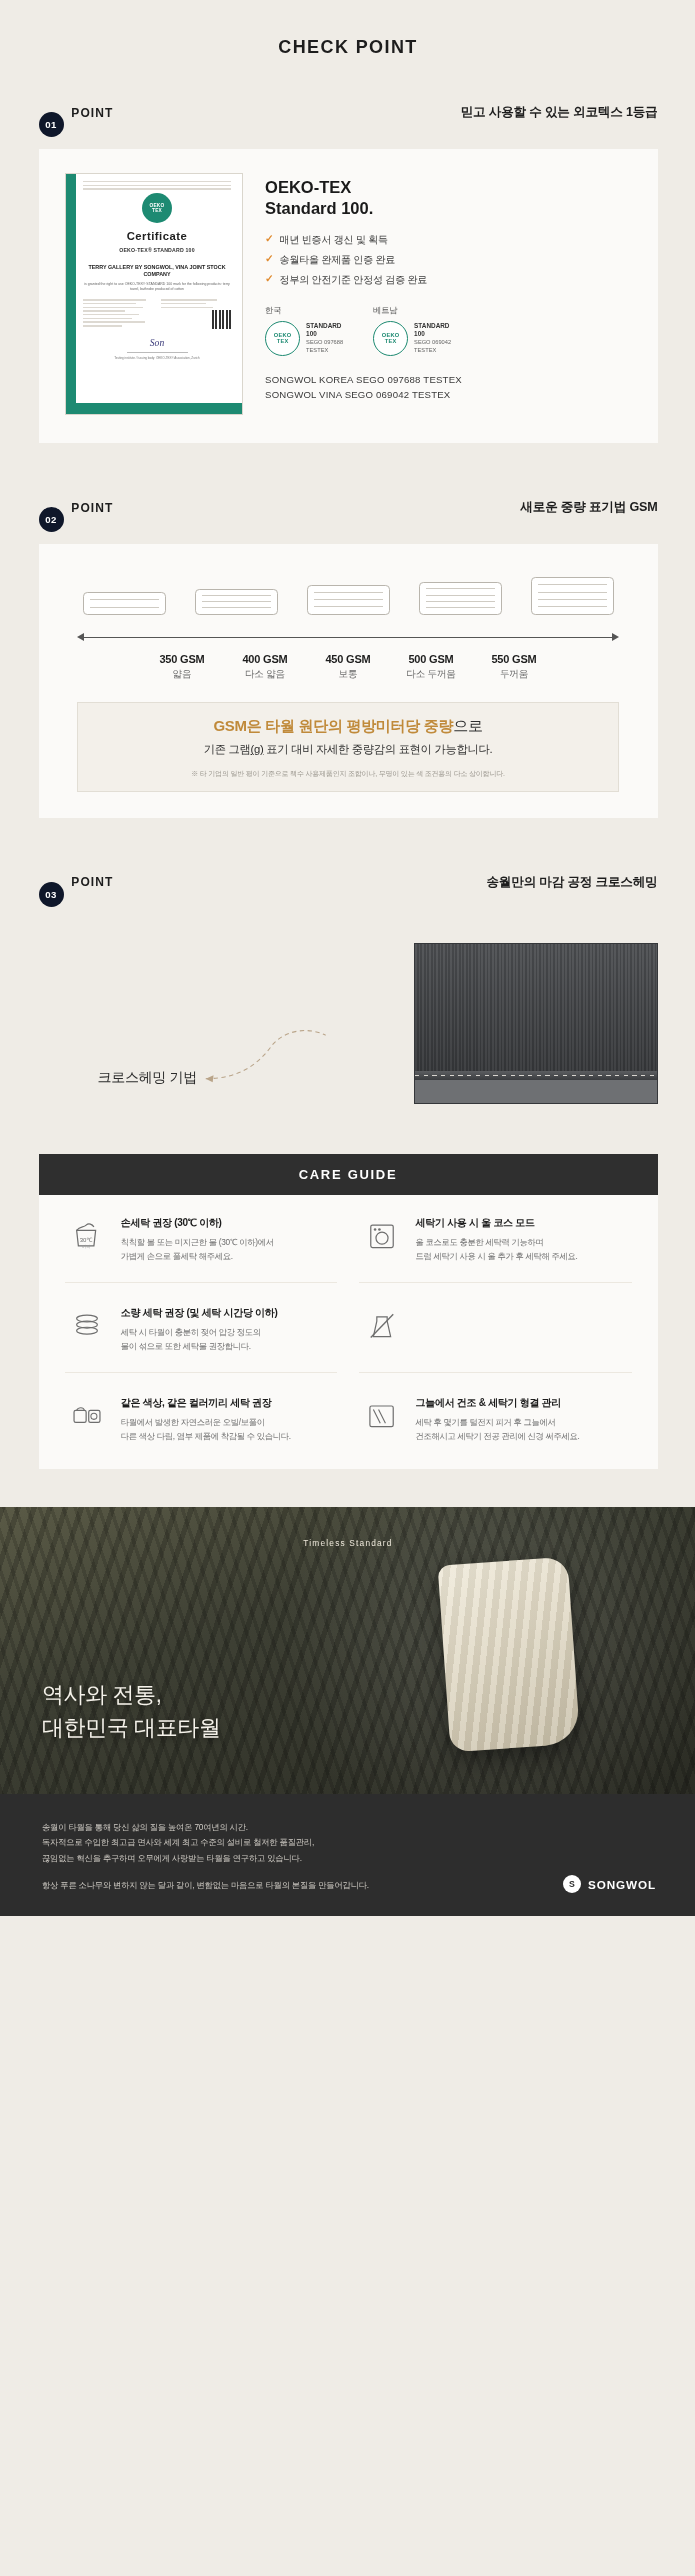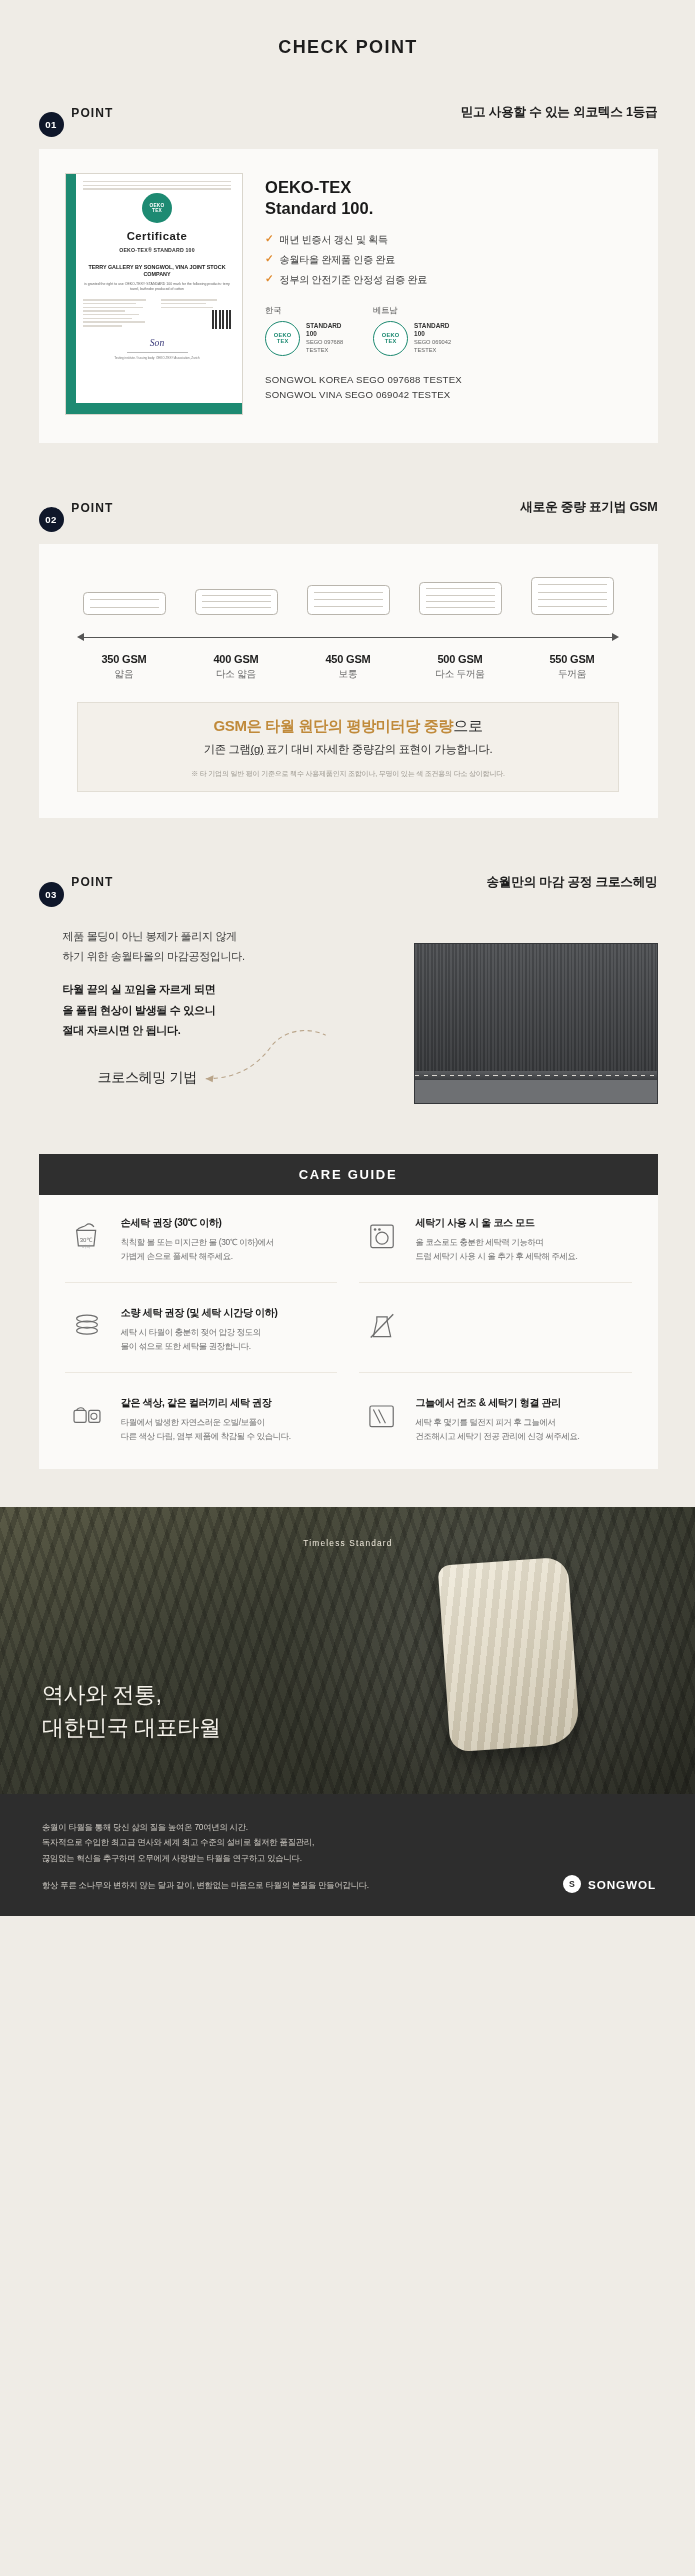--- a/index.html
+++ b/index.html
@@ -193,21 +193,21 @@
   .arrow-row {
     position: relative; height: 19px; margin: 14px 8.7px 5.2px 8.7px;
   }
   .arrow-line { position: absolute; left: 7px; right: 7px; top: 8.7px; height: 0.9px; background: #555; }
   .arrow-l, .arrow-r {
     position: absolute; top: 4.3px; width: 0; height: 0;
     border-top: 4.3px solid transparent; border-bottom: 4.3px solid transparent;
   }
   .arrow-l { left: 0; border-right: 7.8px solid #555; }
   .arrow-r { right: 0; border-left: 7.8px solid #555; }
-  .gsm-labels { display: flex; justify-content: space-between; padding: 0 14px; }
+  .gsm-labels { display: flex; justify-content: center; padding: 0 14px; }
   .gsm-item { width: 83px; text-align: center; }
   .gsm-val { font-size: 11px; font-weight: bold; color: #1d1d1d; letter-spacing: -0.2px; }
   .gsm-desc { font-size: 9.6px; color: #6b6b6b; margin-top: 3.5px; letter-spacing: -0.2px; }
   .gsm-note {
     margin: 21px 8.7px 0 8.7px; background: #f3f0ea; border: 0.9px solid #e2ded5;
     padding: 14px 8.7px 12px 8.7px; text-align: center;
   }
   .gsm-note-1 { font-size: 15px; color: #2e2e2e; letter-spacing: -0.3px; }
   .gsm-note-1 b { color: #c08a3a; }
   .gsm-note-2 { font-size: 11.3px; color: #2e2e2e; margin-top: 6px; letter-spacing: -0.3px; }
@@ -528,27 +528,20 @@
 
   <div class="point-head">
     <div class="point-head-left">
       <span class="point-badge">03</span>
       <span class="point-word">POINT</span>
     </div>
     <div class="point-caption">송월만의 마감 공정 크로스헤밍</div>
   </div>
 
   <div class="sec3">
-    <div class="sec3-text">
-      <p style="white-space:pre-line">제품 몰딩이 아닌 봉제가 풀리지 않게
-하기 위한 송월타올의 마감공정입니다.</p>
-      <p class="strong" style="white-space:pre-line">타월 끝의 실 꼬임을 자르게 되면
-올 풀림 현상이 발생될 수 있으니
-절대 자르시면 안 됩니다.</p>
-    </div>
 
     <div class="photo">
       <div class="hem"></div>
       <div class="stitch"></div>
       <div class="edge"></div>
     </div>
 
     <div class="hem-callout">
       <span class="lbl">크로스헤밍 기법</span>
       <span class="dashed-arrow">

